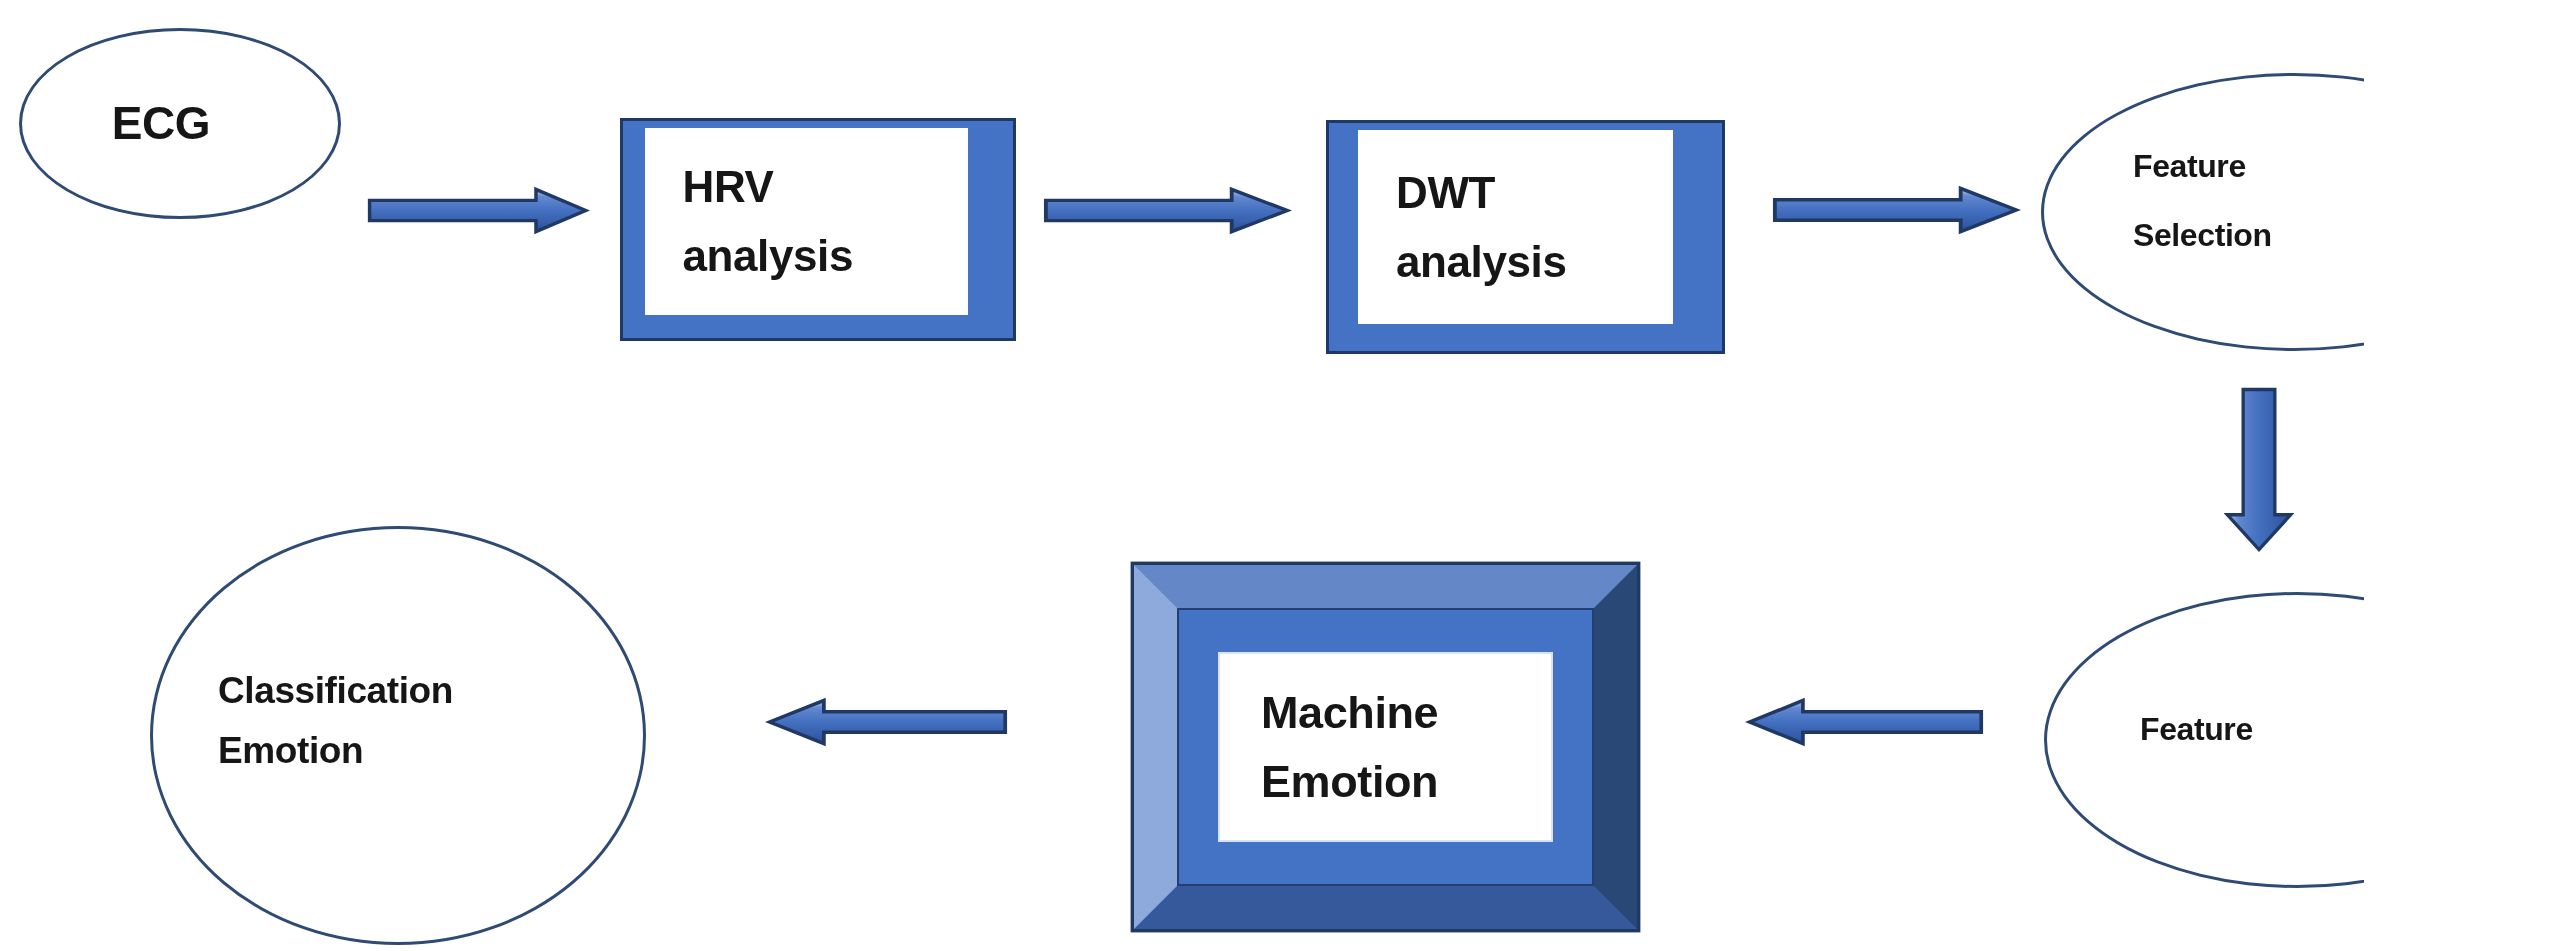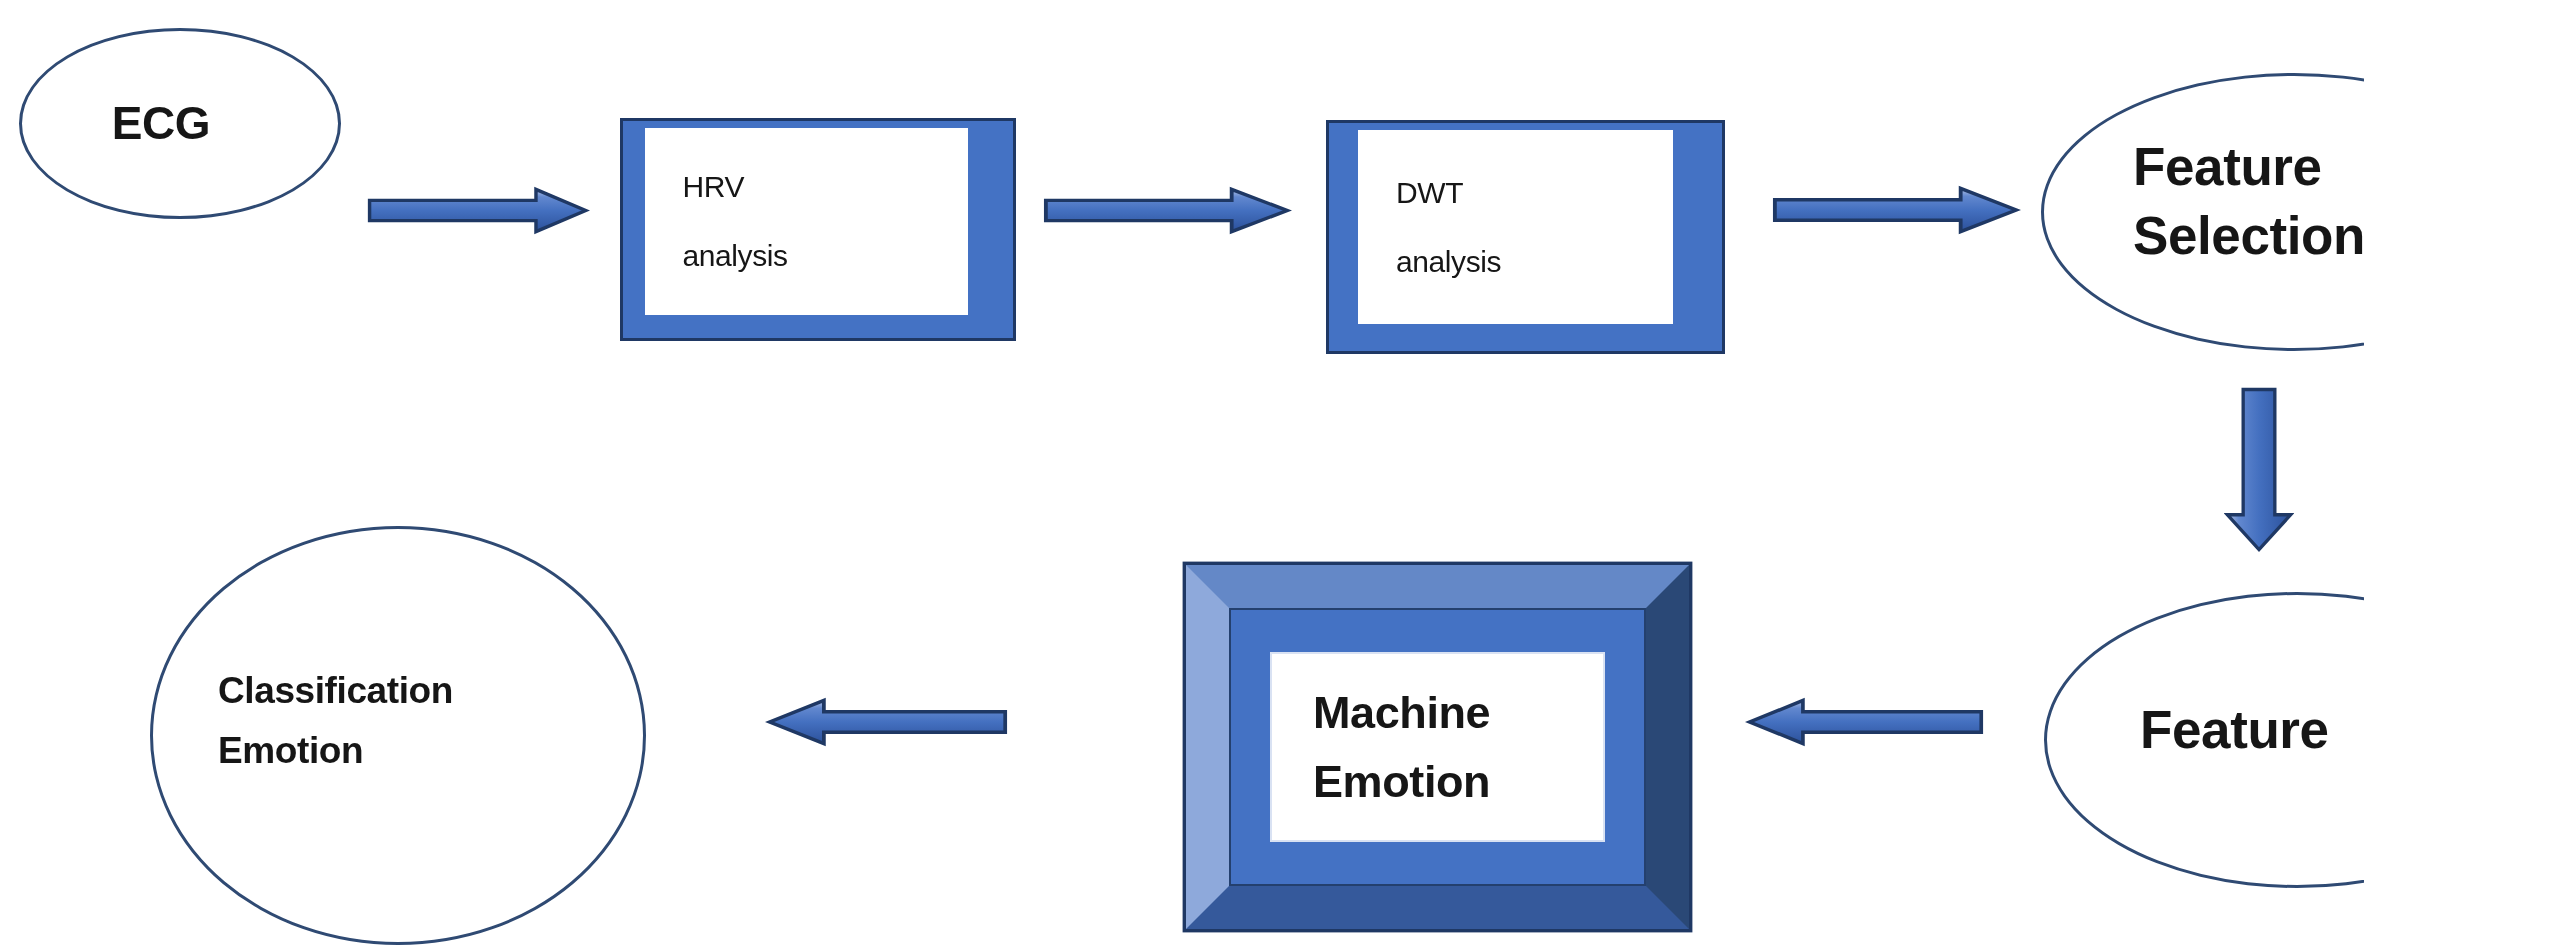--- a/index.html
+++ b/index.html
@@ -28,21 +28,21 @@
     white-space: nowrap;
   }
   .el-center { justify-content: center; }
 
   .ecg  { left: 19px;  top: 27.5px;  width: 322px; height: 191px; }
   .gsr  { left: 20px;  top: 225px; width: 319px; height: 198px; }
   .ecg .lbl, .gsr .lbl { font-size: 46px; transform: translateX(-19px); }
 
   .fe   { left: 2041px; top: 73px;  width: 506px; height: 278px; }
   .fs   { left: 2044px; top: 592px; width: 506px; height: 296px; }
-  .fe .lbl, .fs .lbl { font-size: 53px; line-height: 69px; transform: translateY(-11px); }
+  .fe .lbl, .fs .lbl { font-size: 32px; line-height: 69px; transform: translateY(-11px); }
   .fe { padding-left: 89px; }
   .fs { padding-left: 93px; }
 
   .ec   { left: 150px; top: 526px; width: 496px; height: 419px; padding-left: 65px; }
   .ec .lbl { font-size: 37px; line-height: 60px; transform: translateY(-15.4px); }
 
   
   .fbox {
     background: #4472C4;
     border: 3.4px solid #1F3864;
@@ -52,31 +52,31 @@
   .fbox .inner {
     position: absolute;
     background: #ffffff;
     display: flex;
     flex-direction: column;
     justify-content: center;
   }
   .hrv .inner { left: 21.5px; top: 6.9px; width: 323px; height: 187px; }
   .dwt .inner { left: 29px; top: 6.9px; width: 315px; height: 194px; }
   .fbox .lbl {
-    font-size: 30px;
-    font-weight: normal;
+    font-size: 44px;
+    font-weight: bold;
     line-height: 69px;
     padding-left: 38px;
     letter-spacing: -0.4px;
     white-space: nowrap;
   }
 
   
   .ml {
-    left: 1186px; top: 565px; width: 503px; height: 364px;
+    left: 1134px; top: 565px; width: 503px; height: 364px;
     border: 43px solid;
     border-color: #6488C7 #2A4876 #35599B #8EA9DB; 
     box-shadow: 0 0 0 3.4px #1F3864;
   }
   .ml .ring {
     position: absolute;
     left: 0; top: 0; right: 0; bottom: 0;
     background: #4472C4;
     border: 2.6px solid #24406E;
     display: flex;

